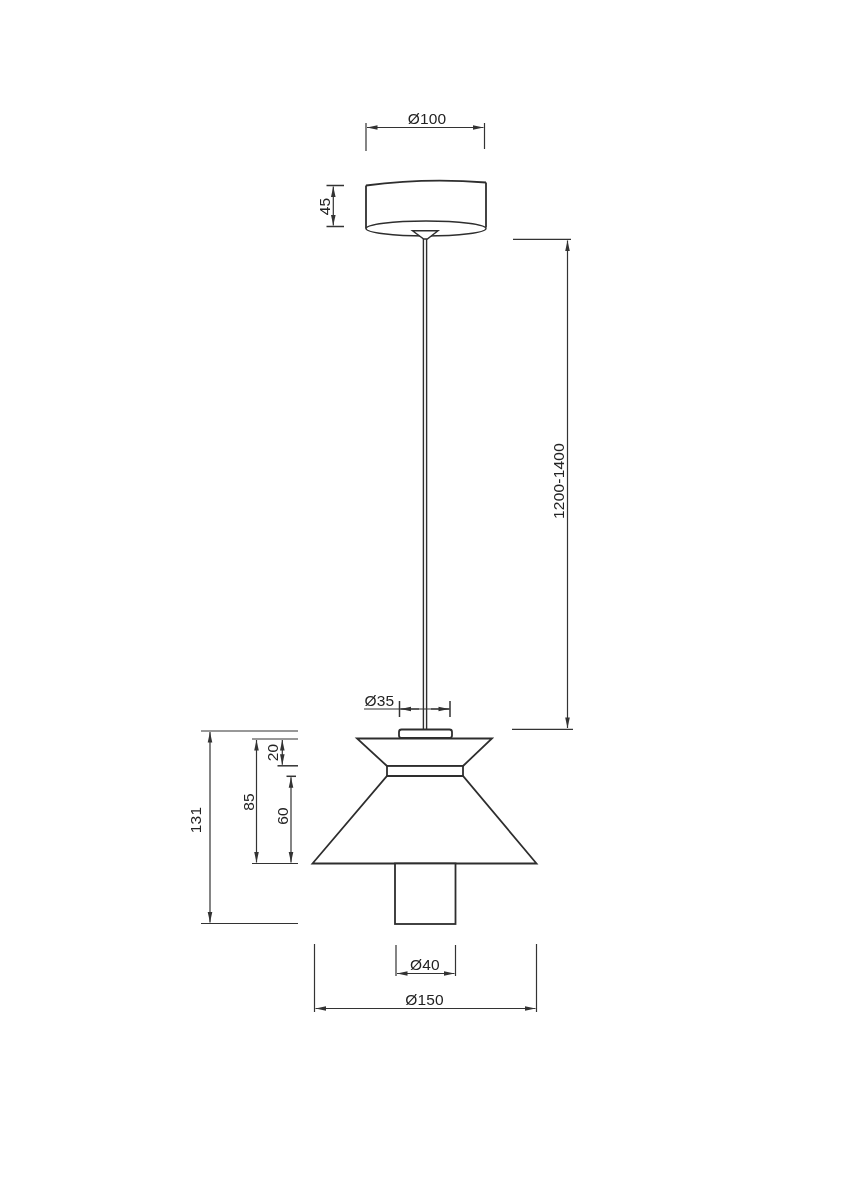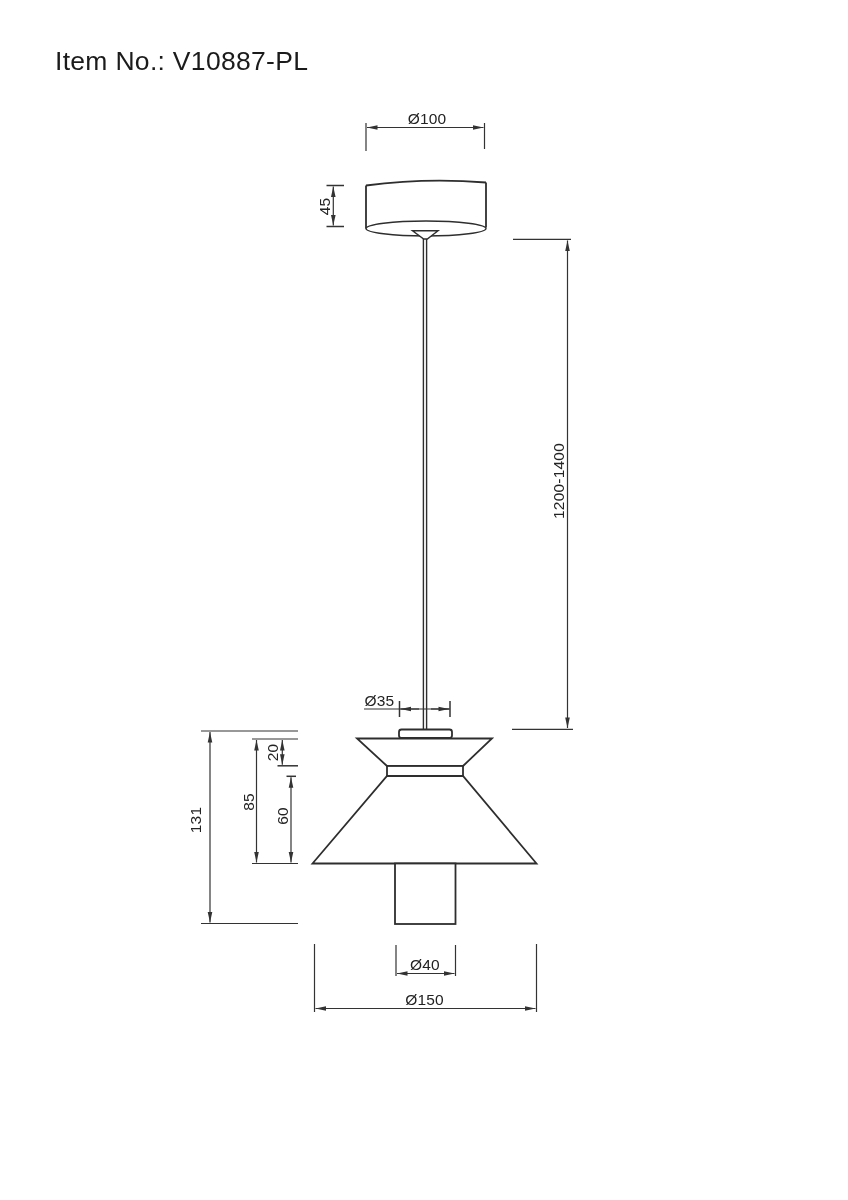--- a/index.html
+++ b/index.html
@@ -20,21 +20,20 @@
   .dim text{
     font-family:"Liberation Sans",sans-serif;font-size:15.5px;fill:#232323;
     text-anchor:middle;letter-spacing:0.2px;
   }
   #arrE path,#arrS path{fill:#333333;stroke:none;}
 </style>
 </head>
 <body>
 
 <div class="stage">
-  <div class="title">Item No.: V10887-PL</div>
 
   <svg width="848" height="1200" viewBox="0 0 848 1200">
     <defs>
       <marker id="arrE" markerUnits="userSpaceOnUse" markerWidth="14" markerHeight="8" refX="12" refY="4" orient="auto">
         <path d="M1.5,1.7 L12,4 L1.5,6.3 Z"></path>
       </marker>
       <marker id="arrS" markerUnits="userSpaceOnUse" markerWidth="14" markerHeight="8" refX="12" refY="4" orient="auto-start-reverse">
         <path d="M1.5,1.7 L12,4 L1.5,6.3 Z"></path>
       </marker>
     </defs>

